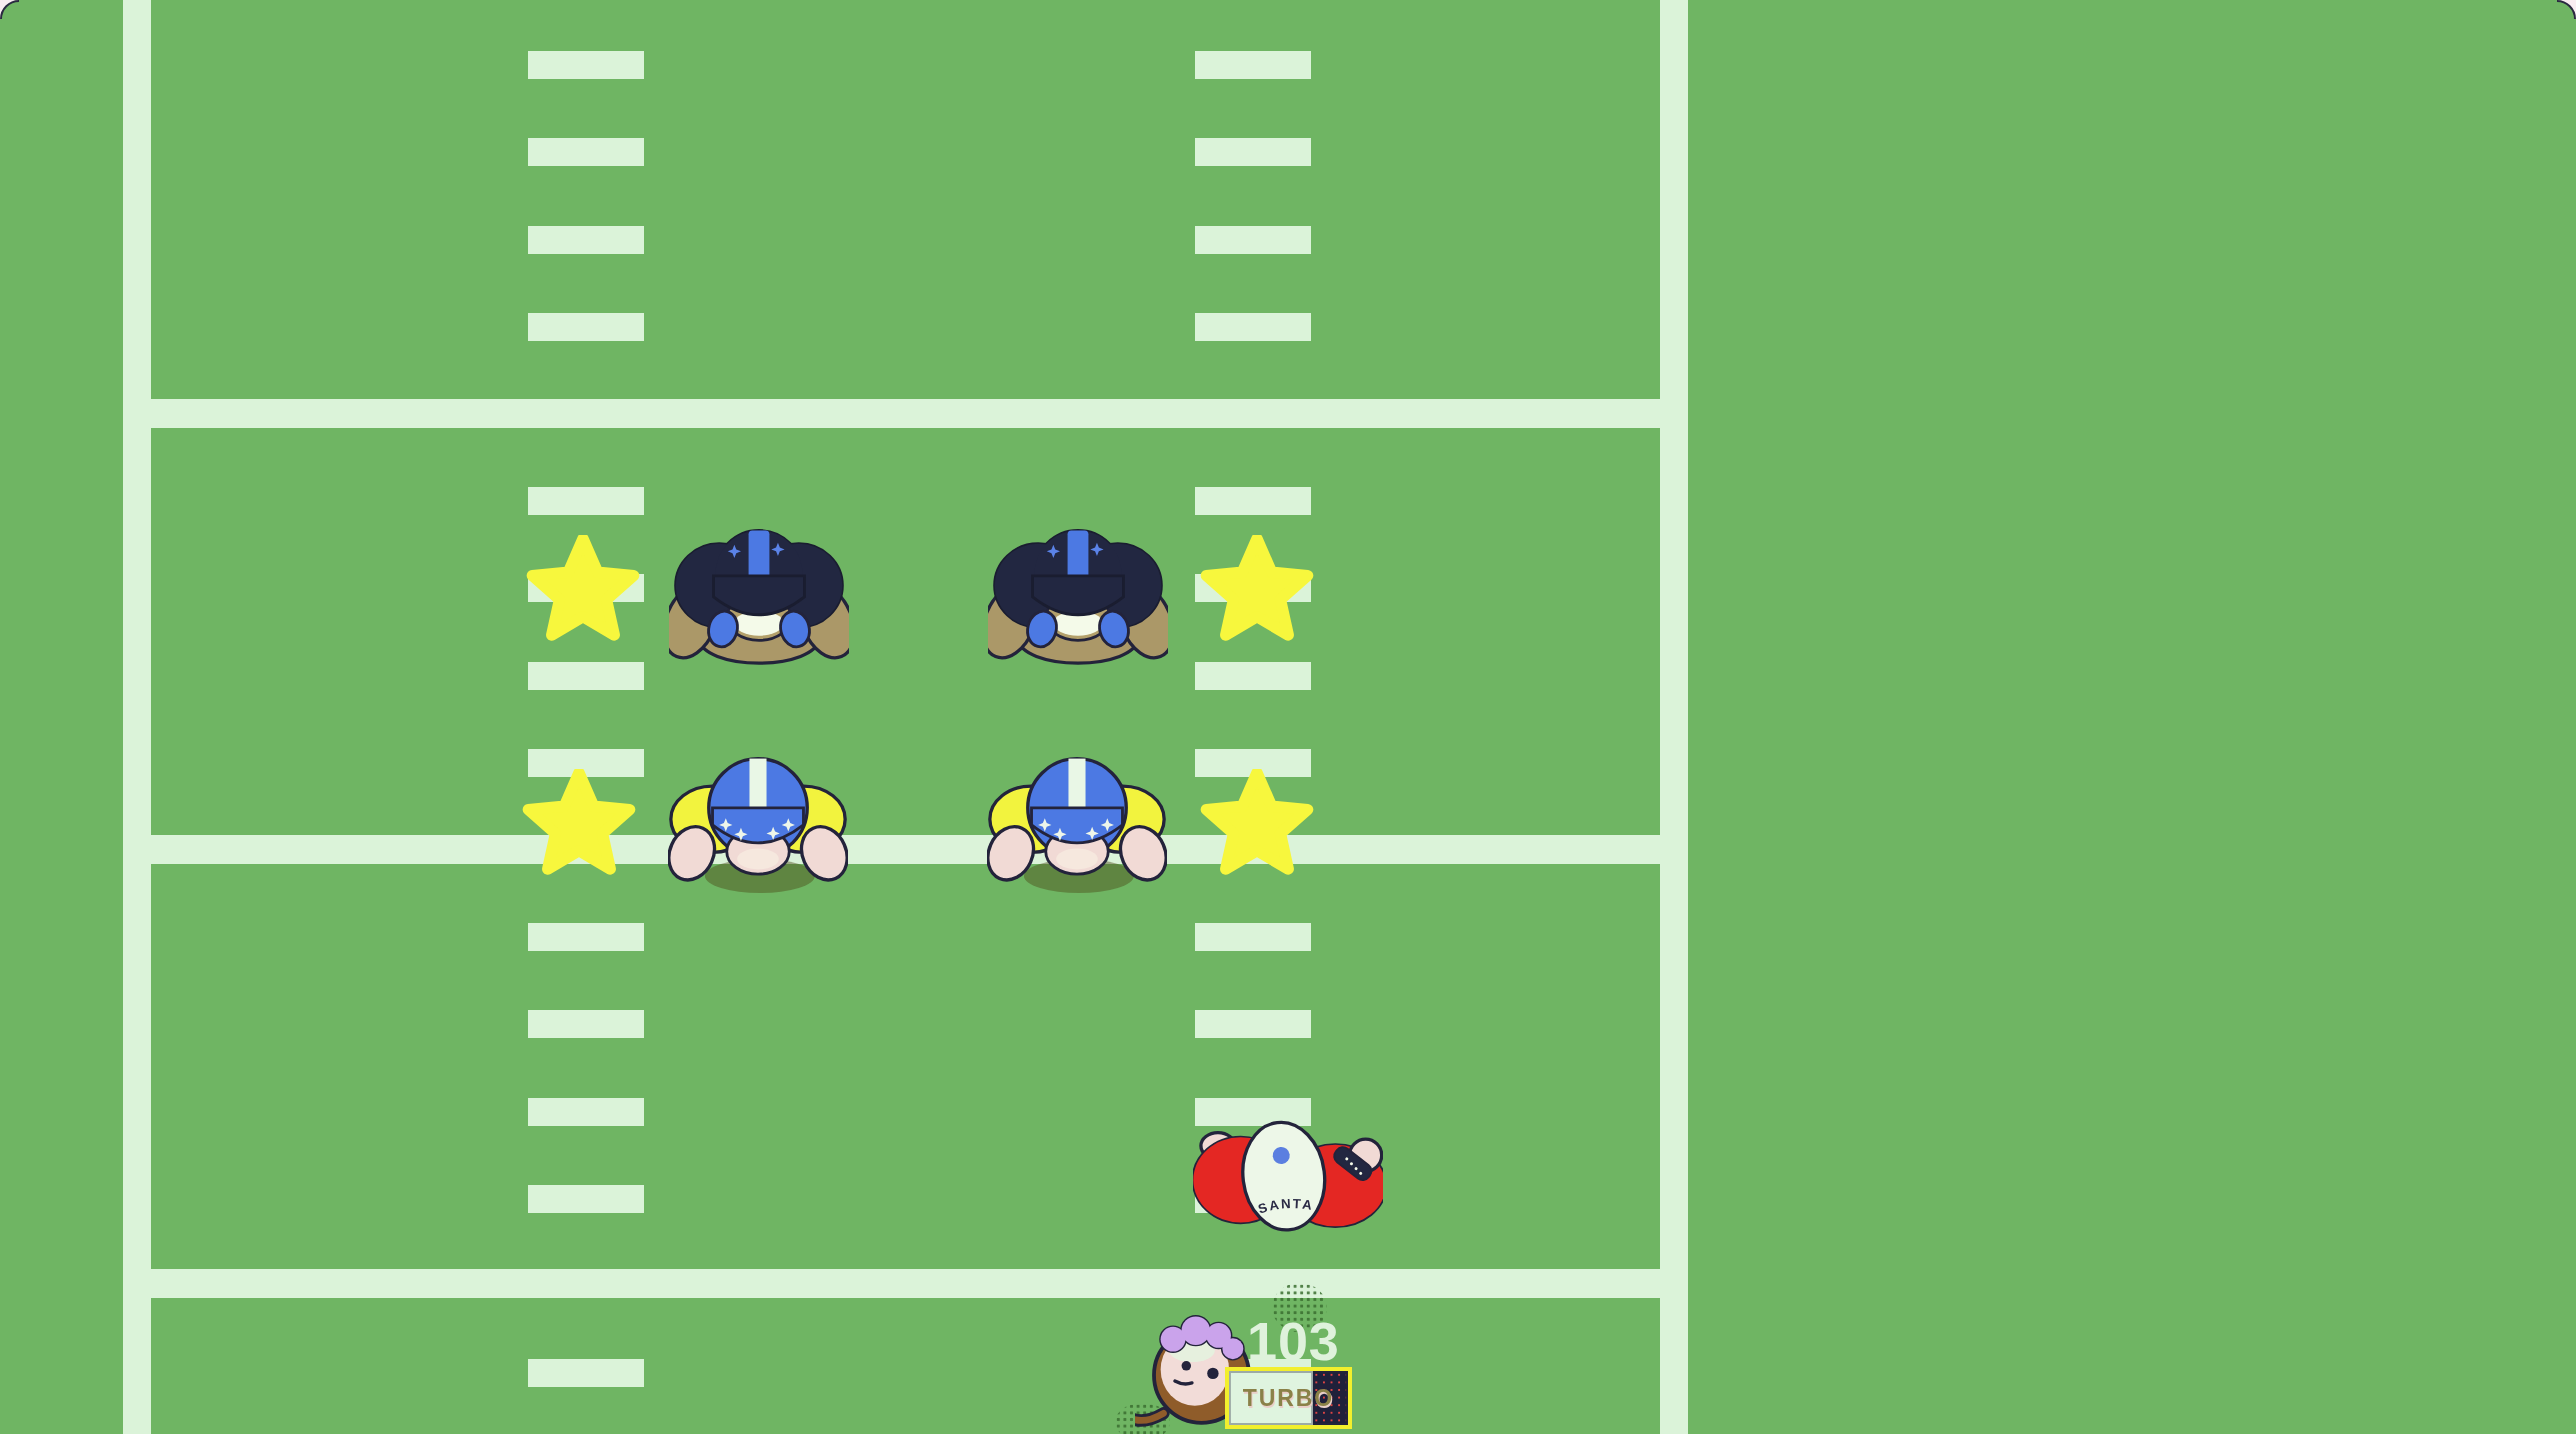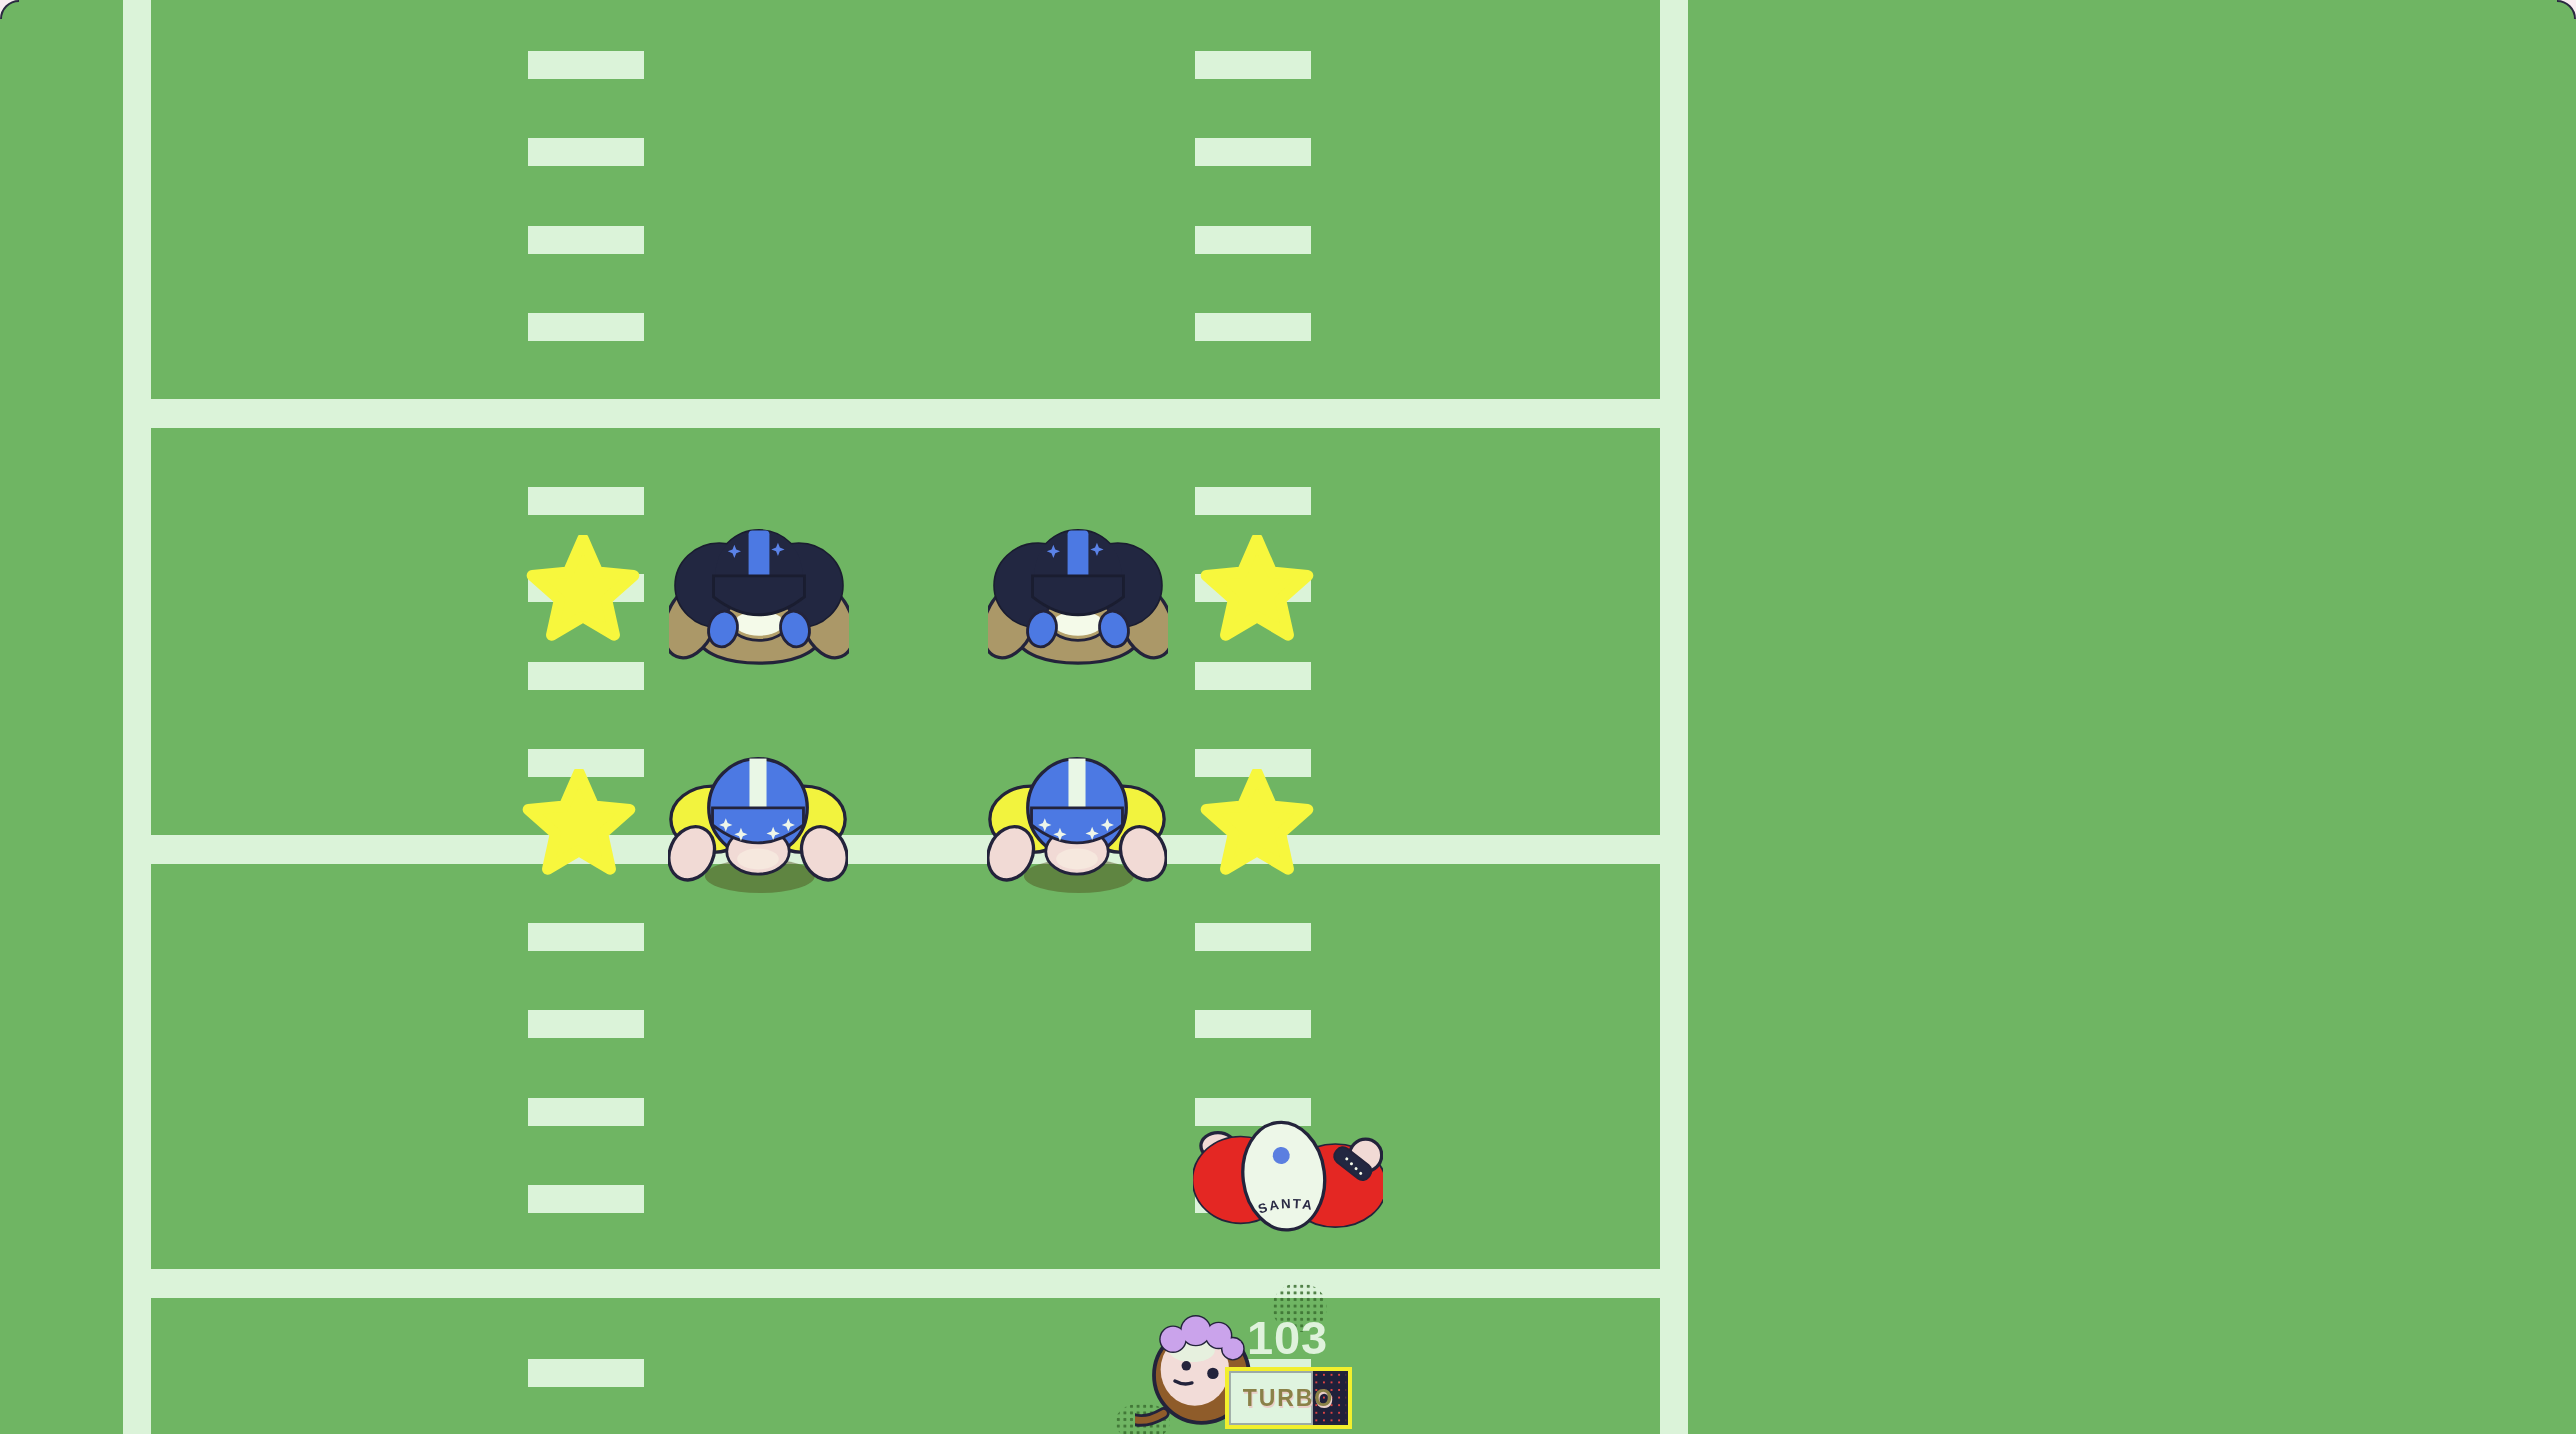--- a/index.html
+++ b/index.html
@@ -8,21 +8,21 @@
   #field{position:absolute;inset:0;background:#6fb563;}
   .vline{position:absolute;top:0;width:28.4px;height:1435px;background:#dbf3d9;}
   .hline{position:absolute;left:123px;width:1565px;height:29px;background:#dbf3d9;}
   .hash{position:absolute;width:116px;height:28.4px;background:#dbf3d9;}
   .bush{position:absolute;border-radius:50%;
         background-image:radial-gradient(rgba(58,110,48,.85) 1.7px, rgba(0,0,0,0) 1.9px);
         background-size:6.6px 6.6px;}
   .sprite{position:absolute;}
   .star{position:absolute;width:114px;height:114px;}
   
-  #score{position:absolute;left:1247px;top:1310px;font-size:47px;font-weight:bold;
+  #score{position:absolute;left:1247px;top:1310px;font-size:54px;font-weight:bold;
          color:#dff2dc;letter-spacing:0.9px;z-index:30;}
   #turbo{position:absolute;left:1225px;top:1367px;width:127px;height:62px;
          box-sizing:border-box;border:4.7px solid #f2ef2d;background:#20203a;
          box-shadow:inset 0 0 0 1.9px #23233b;z-index:40;
          background-image:radial-gradient(#e04343 1.2px, rgba(0,0,0,0) 1.4px);
          background-size:7.6px 7.6px;padding-left:24px;}
   #turbo-fill{position:absolute;left:0;top:0;height:100%;background:#dff4df;
          box-shadow:inset 0 0 0 1.9px rgba(35,35,59,.35);}
   #turbo-label{position:absolute;inset:0;display:flex;align-items:center;justify-content:center;
          font-size:23px;font-weight:bold;letter-spacing:1.9px;color:#8a8148;

